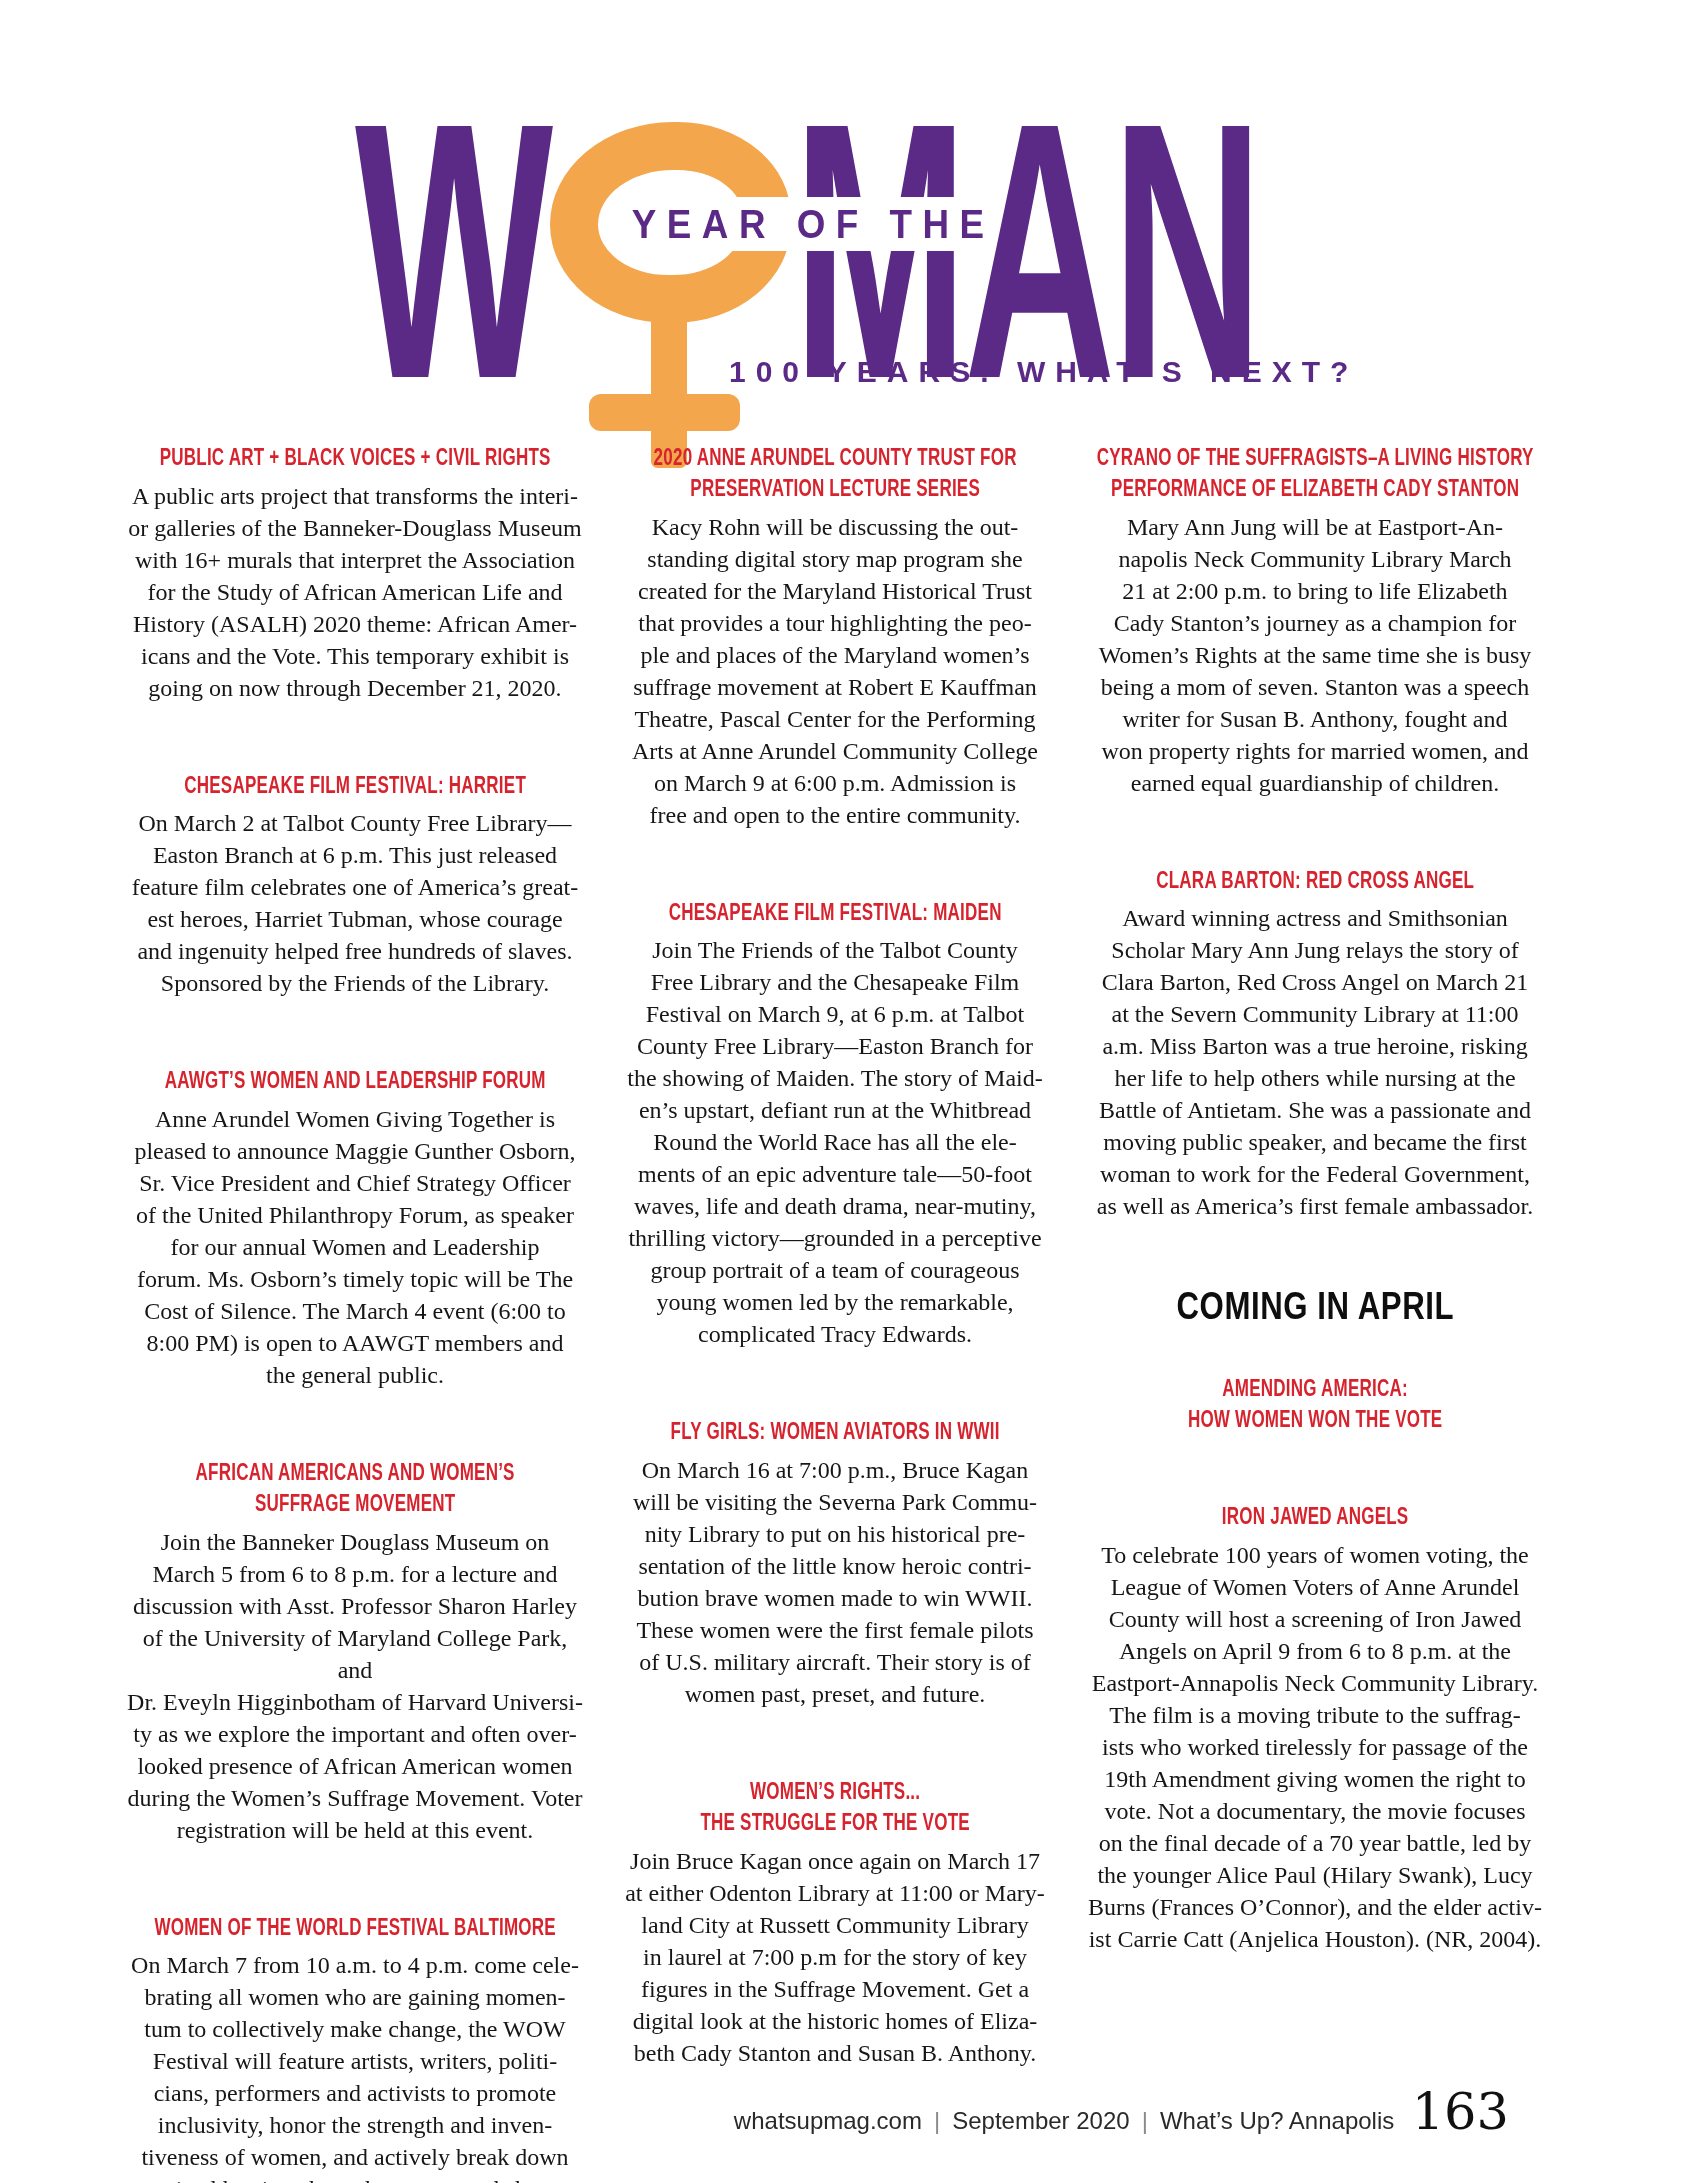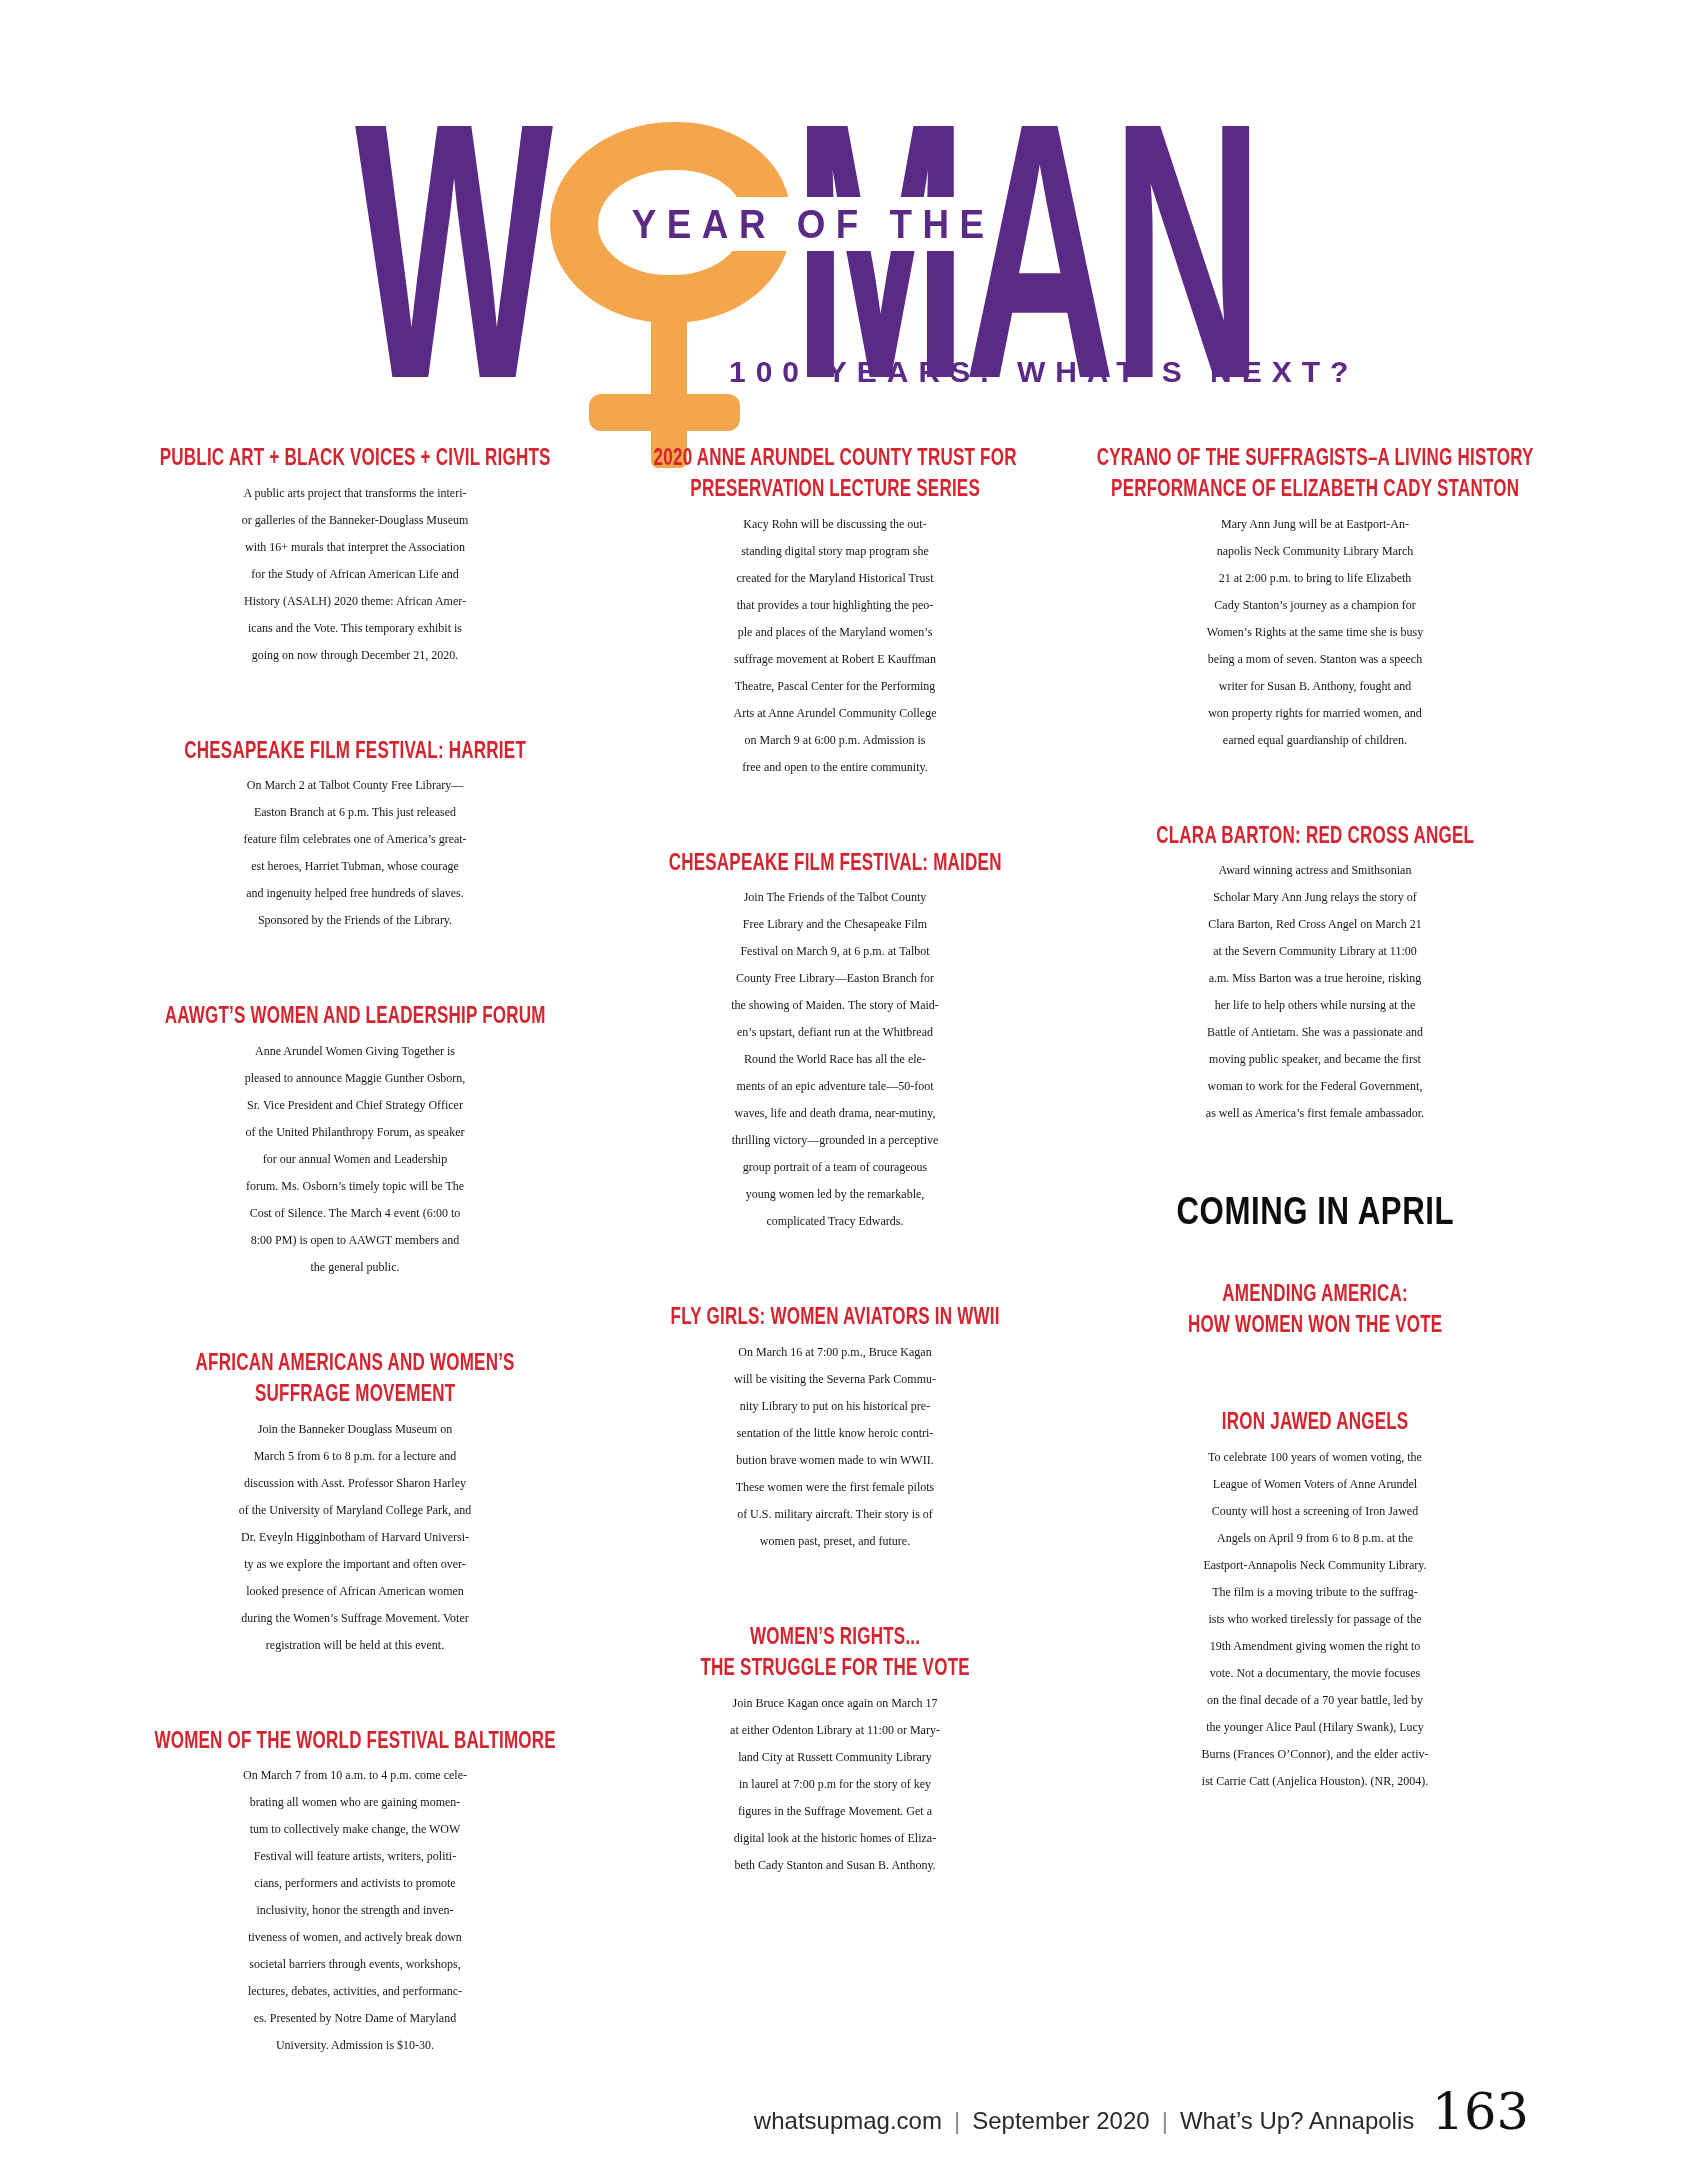--- a/index.html
+++ b/index.html
@@ -48,33 +48,33 @@
   .sec + .sec { margin-top:66px; }
   .sec-h {
     margin:0 0 6.7px 0; text-align:center; color:#d7232d;
     font-family:"Liberation Sans", sans-serif; font-weight:bold;
     font-size:23px; line-height:31px; letter-spacing:0.3px;
     width:136%; margin-left:-18%; transform:scaleX(0.74); transform-origin:50% 50%;
     white-space:pre-line;
   }
   .sec-b {
     margin:0; text-align:center; white-space:pre-line;
-    font-size:12px; line-height:27px; color:#161616;
+    font-size:24px; line-height:32px; color:#161616;
   }
   .banner {
     margin:64px 0 47px 0; text-align:center; color:#0e0e0e;
     font-family:"Liberation Sans", sans-serif; font-weight:bold;
     font-size:39px; line-height:40px; letter-spacing:0.7px;
     width:130%; margin-left:-15%; transform:scaleX(0.8); transform-origin:50% 50%;
     white-space:nowrap;
   }
 
   
   .footer {
-    position:absolute; top:2100px; right:152px;
+    position:absolute; top:2100px; right:172px;
     display:flex; align-items:baseline;
     font-family:"Liberation Sans", sans-serif; font-size:24px; color:#2a2a2a;text-align:right;
   }
   .footer .sep { margin:0 12px; color:#8a8a8a; font-weight:300; }
   .footer .page-num {
     margin-left:17.4px; font-family:"DejaVu Serif", serif; font-weight:normal;
     font-size:51px; color:#111111; line-height:24px;
   }
 </style>
 </head>

